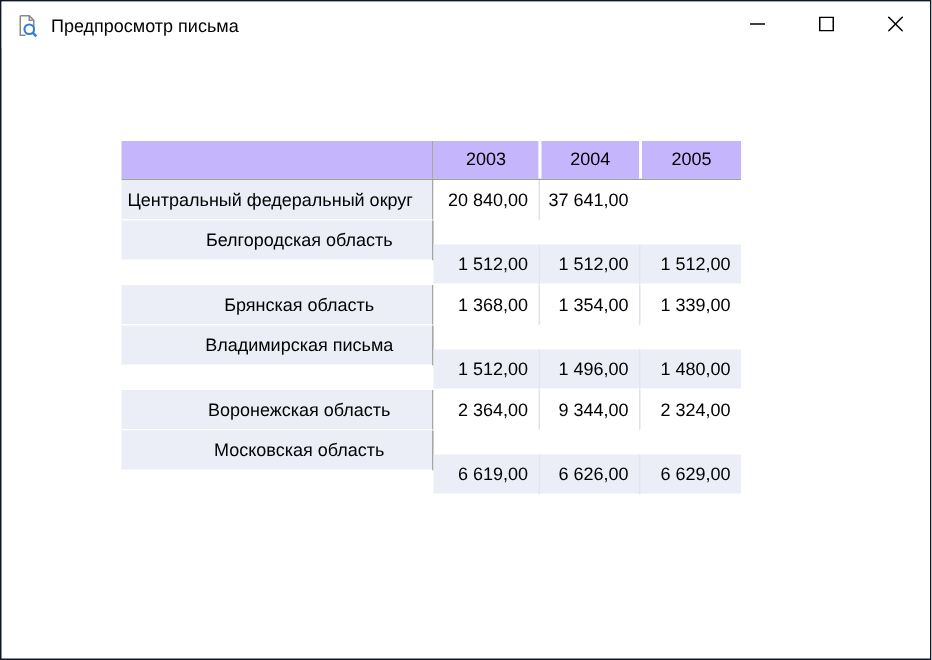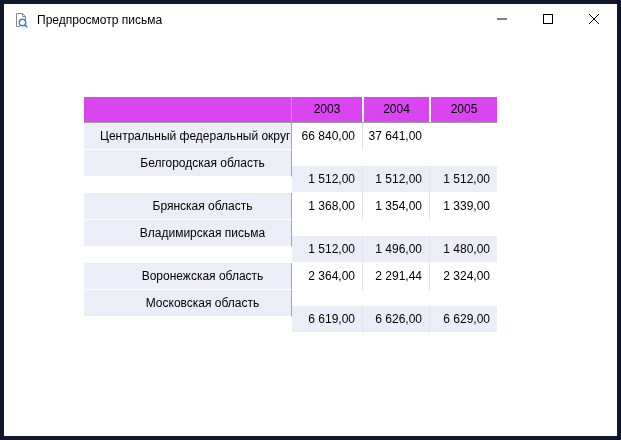--- a/index.html
+++ b/index.html
@@ -3,21 +3,21 @@
 <meta charset="utf-8">
 <style>
   html, body { margin: 0; padding: 0; background: #f0f0f0; }
   * { box-sizing: border-box; }
 
   .window {
     position: relative;
     width: 621px;
     height: 440px;
     background: #ffffff;
-    border: 4px solid #0f172a;
+    border: 1px solid #0f172a;
     font-family: "Liberation Sans", "DejaVu Sans", sans-serif;
     font-size: 12px;
     color: #000000;
     overflow: hidden;
   }
 
   
   .titlebar {
     position: absolute;
     top: 0; left: 0; right: 0;
@@ -61,21 +61,21 @@
     top: 93px;
     width: 413px;
   }
   .trow {
     display: grid;
     grid-template-columns: 208px 70px 67px 68px;
   }
   .hcell {
     height: 25px;
     line-height: 25px;
-    background: #d946ef;
+    background: #c4b5fd;
     text-align: center;
     overflow: hidden;
   }
   .hcell.first {
     border-right: 1px solid #a5a5a5;
   }
   .hcell.year {
     border-left: 2px solid #ffffff;
   }
   .hcell.year.y0 { border-left: none; }
@@ -87,21 +87,21 @@
   .bcell {
     height: 27px;
     line-height: 26px;
     border-bottom: 1px solid #ffffff;
     overflow: hidden;
     white-space: nowrap;
   }
   .bcell.rname {
     background: #ebeef7;
     border-right: 1px solid #a5a5a5;
-    padding-left: 16px;
+    padding-left: 4px;
   }
   .bcell.rname[data-indent="1"] { padding-left: 30px; text-align: center; }
   .bcell.val {
     text-align: right;
     padding-right: 7px;
     background: #ffffff;
     border-left: 1px solid #dde1ea;
   }
   .bcell.val.v0 { border-left: none; }
   .trow.stripe .bcell.val { background: #ebeef7; border-left-color: #e2e5f0; margin-top: 16px; }
@@ -153,21 +153,21 @@
     <div class="trow">
       <div class="hcell first"></div>
       <div class="hcell year y0">2003</div>
       <div class="hcell year">2004</div>
       <div class="hcell year">2005</div>
     </div>
     <div class="hline"></div>
 
     <div class="trow">
       <div class="bcell rname" data-indent="0">Центральный федеральный округ</div>
-      <div class="bcell val v0">66 840,00</div>
+      <div class="bcell val v0">20 840,00</div>
       <div class="bcell val">37 641,00</div>
     </div>
     <div class="trow stripe">
       <div class="bcell rname" data-indent="1">Белгородская область</div>
       <div class="bcell val v0">1 512,00</div>
       <div class="bcell val">1 512,00</div>
       <div class="bcell val">1 512,00</div>
     </div>
     <div class="trow">
       <div class="bcell rname" data-indent="1">Брянская область</div>
@@ -177,21 +177,21 @@
     </div>
     <div class="trow stripe">
       <div class="bcell rname" data-indent="1">Владимирская письма</div>
       <div class="bcell val v0">1 512,00</div>
       <div class="bcell val">1 496,00</div>
       <div class="bcell val">1 480,00</div>
     </div>
     <div class="trow">
       <div class="bcell rname" data-indent="1">Воронежская область</div>
       <div class="bcell val v0">2 364,00</div>
-      <div class="bcell val">2 291,44</div>
+      <div class="bcell val">9 344,00</div>
       <div class="bcell val">2 324,00</div>
     </div>
     <div class="trow stripe">
       <div class="bcell rname" data-indent="1">Московская область</div>
       <div class="bcell val v0">6 619,00</div>
       <div class="bcell val">6 626,00</div>
       <div class="bcell val">6 629,00</div>
     </div>
 
   </div>

